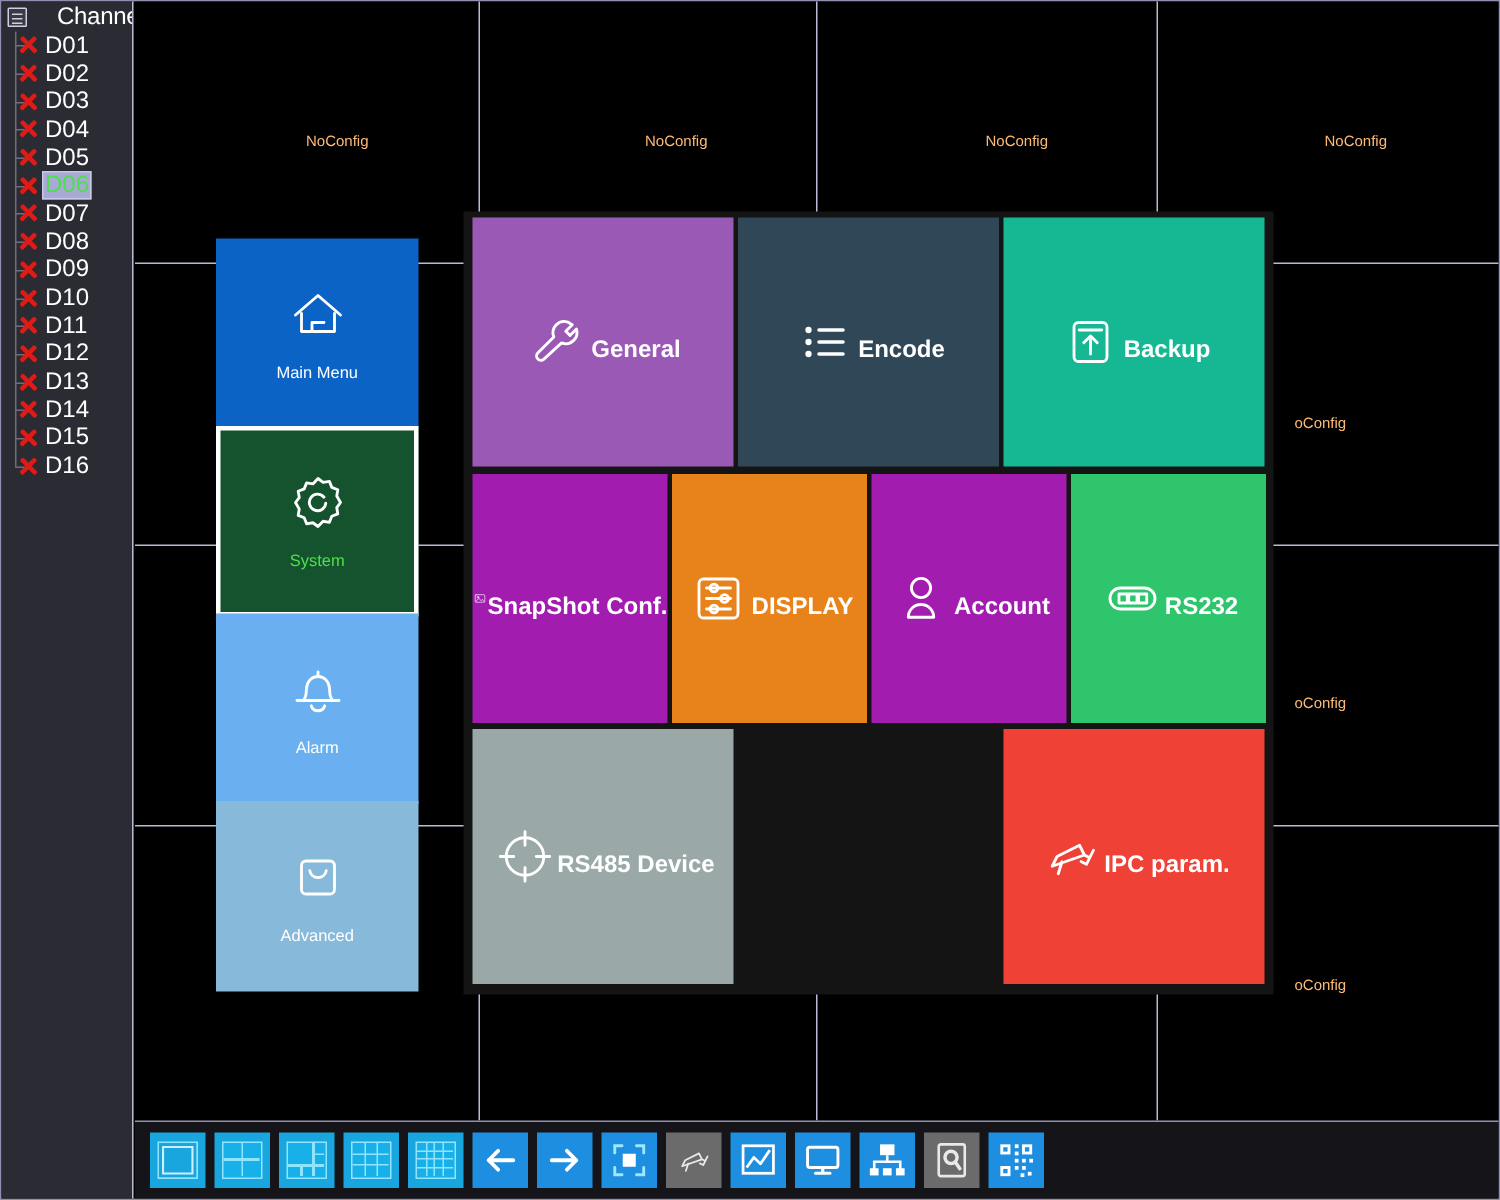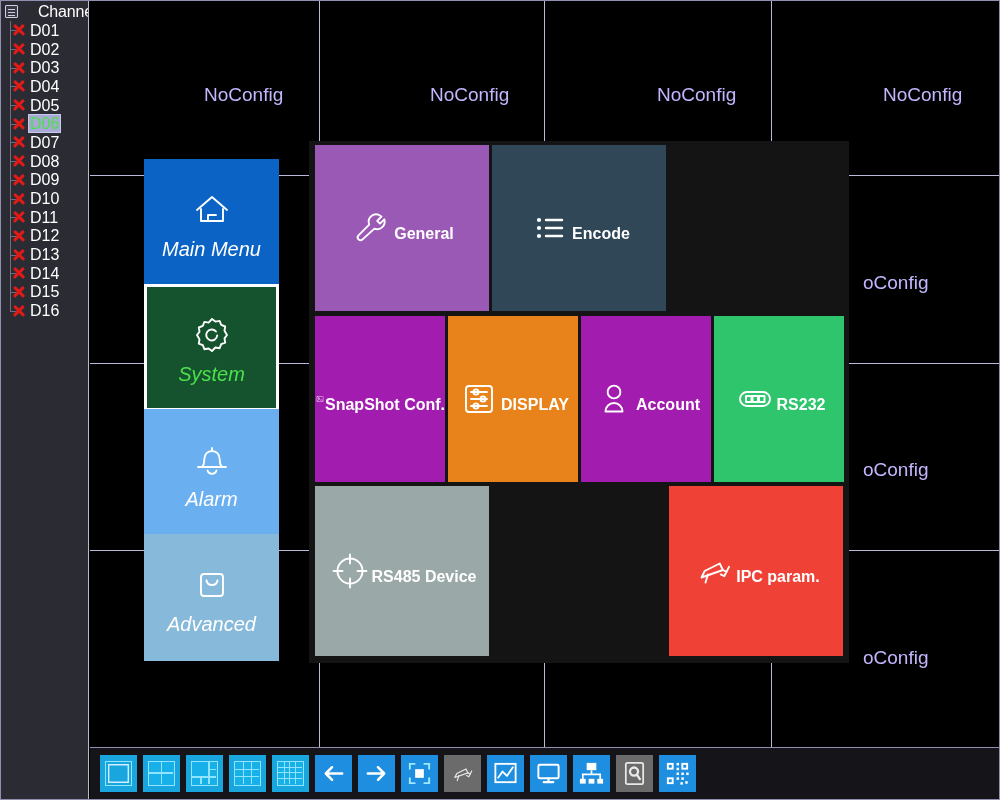--- a/index.html
+++ b/index.html
@@ -91,21 +91,21 @@
   
   #wall {
     position: absolute;
     left: 89px; top: 0; right: 0; bottom: 52px;
     background: #000;
   }
   .vline { position: absolute; top: 0; bottom: 0; width: 1px; background: #b9b9d8; }
   .hline { position: absolute; left: 0; right: 0; height: 1px; background: #b9b9d8; }
   .wall-label {
     position: absolute;
-    color: #c4b5fd; font-size: 19px; line-height: 16px;
+    color: #fdba74; font-size: 10px; line-height: 16px;
     white-space: nowrap;
   }
 
   
   #panel {
     position: absolute;
     left: 308px; top: 140px;
     width: 540px; height: 522px;
     background: #141414;
   }
@@ -127,21 +127,21 @@
   
   .cat {
     position: absolute; left: 143px;
     width: 135px; height: 127px;
     display: flex; flex-direction: column;
     align-items: center; justify-content: center;
     color: #ffffff;
   }
   .cat .ico { width: 44px; height: 44px; }
   .cat .ico svg { width: 100%; height: 100%; display: block; }
-  .cat .lbl { font-size: 20px; line-height: 17px; margin-top: 9px; white-space: nowrap; font-style: italic; }
+  .cat .lbl { font-size: 11px; line-height: 17px; margin-top: 9px; white-space: nowrap; }
   .cat.selected { border: 3px solid #ffffff; }
   .cat.selected .lbl { color: #4de04d; }
 
   
   #toolbar {
     position: absolute;
     left: 89px; right: 0; bottom: 0;
     height: 52px;
     background: #151519;
     border-top: 1px solid #8f8fb0;
@@ -313,20 +313,31 @@
         <span class="ico">
           <svg viewBox="0 0 44 44">
             <circle cx="11" cy="14" r="2.1" fill="#fff"></circle>
             <circle cx="11" cy="22" r="2.1" fill="#fff"></circle>
             <circle cx="11" cy="30" r="2.1" fill="#fff"></circle>
             <path stroke="#fff" stroke-width="2.4" stroke-linecap="round" d="M18 14h16M18 22h16M18 30h16"></path>
           </svg>
         </span>
         <span class="lbl" style="color: rgb(255, 255, 255);">Encode</span>
       </div>
+      <div class="tile" style="left: 360px; top: 4px; width: 174px; height: 166px; background: rgb(22, 184, 148);">
+        <span class="ico">
+          <svg viewBox="0 0 44 44">
+            <rect stroke="#fff" stroke-width="1.9" fill="none" stroke-linecap="round" stroke-linejoin="round" x="11" y="9" width="22" height="26" rx="3"></rect>
+            <path stroke="#fff" stroke-width="1.9" fill="none" stroke-linecap="round" stroke-linejoin="round" d="M14.5 14h15"></path>
+            <path stroke="#fff" stroke-width="1.9" fill="none" stroke-linecap="round" stroke-linejoin="round" d="M22 30V18.5"></path>
+            <path stroke="#fff" stroke-width="1.9" fill="none" stroke-linecap="round" stroke-linejoin="round" d="M17.5 22.5L22 18l4.5 4.5"></path>
+          </svg>
+        </span>
+        <span class="lbl" style="color: rgb(255, 255, 255);">Backup</span>
+      </div>
       <div class="tile" style="left: 6px; top: 175px; width: 130px; height: 166px; background: #a21caf;">
         <span class="ico">
           <svg viewBox="0 0 44 44">
             <rect stroke="#fff" stroke-width="1.9" fill="none" stroke-linecap="round" stroke-linejoin="round" x="8" y="11" width="28" height="22" rx="2.5"></rect>
             <circle stroke="#fff" stroke-width="1.9" fill="none" stroke-linecap="round" stroke-linejoin="round" cx="16" cy="18.5" r="2.6"></circle>
             <path stroke="#fff" stroke-width="1.9" fill="none" stroke-linecap="round" stroke-linejoin="round" d="M10 31l8.5-9.5 6.5 7 4-4 5 6.5"></path>
           </svg>
         </span>
         <span class="lbl" style="color: rgb(255, 255, 255);">SnapShot Conf.</span>
       </div>

